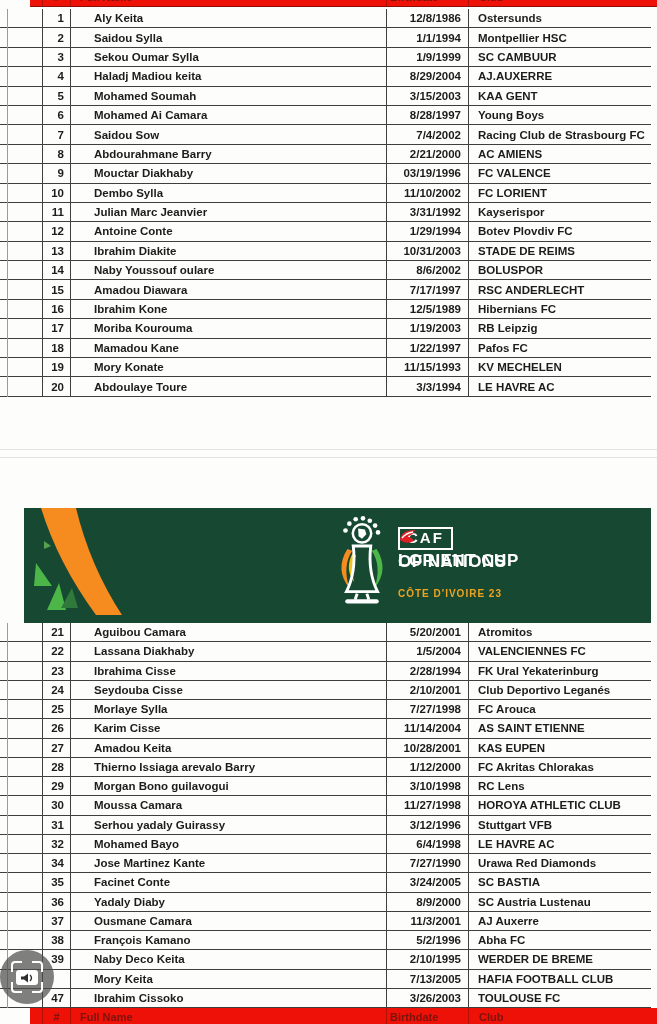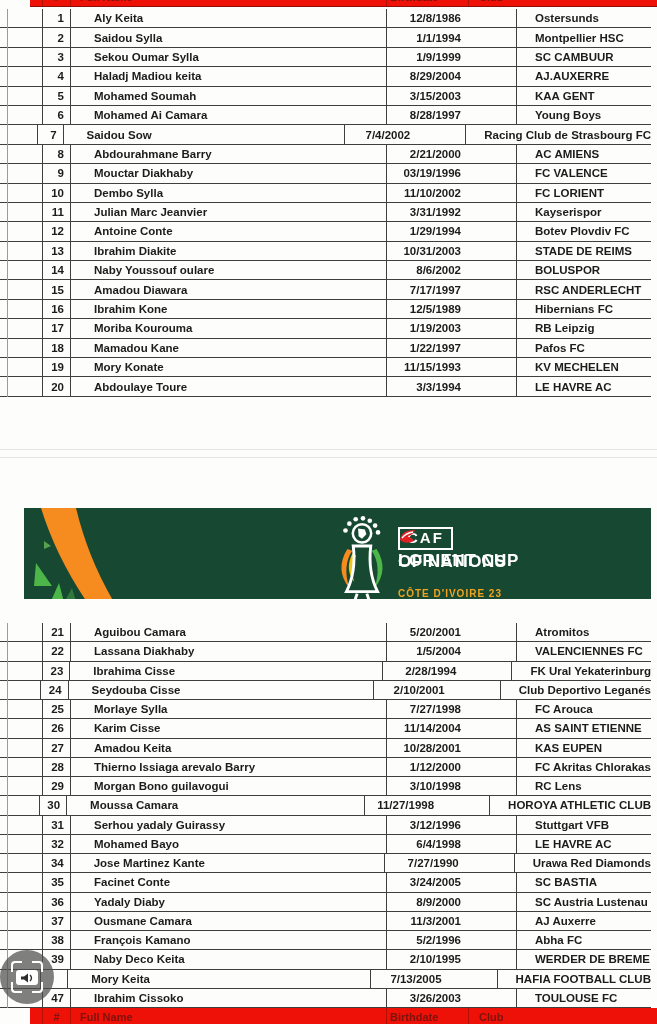--- a/index.html
+++ b/index.html
@@ -15,41 +15,41 @@
     display:flex;box-sizing:border-box;height:var(--rh);
     border-bottom:1px solid var(--line);
     font-size:11.5px;font-weight:600;align-items:center;
     white-space:nowrap;
   }
   .c{box-sizing:border-box;height:100%;display:flex;align-items:center;overflow:visible;}
   .c.stub{width:42px;}
   .c.num {width:28px;justify-content:flex-end;padding-right:6px;border-left:1px solid var(--line);}
   .c.name{width:316px;padding-left:23px;border-left:1px solid var(--line);}
   .c.date{width:82px;justify-content:flex-end;padding-right:7px;border-left:1px solid var(--line);}
-  .c.club{flex:1;padding-left:18px;border-left:1px solid var(--line);margin-left:48px;}
+  .c.club{flex:1;padding-left:9px;border-left:1px solid var(--line);}
   .leftedge{position:absolute;width:1px;background:#9a9a9a;}
   
   .redwrap{position:absolute;left:30px;width:627px;overflow:hidden;}
   .redrow{
     display:flex;height:19px;box-sizing:border-box;background:var(--red);
     border-bottom:1.5px solid #8e0f0a;
     font-size:11px;font-weight:700;color:var(--redtext);
     align-items:center;white-space:nowrap;
   }
   .redrow .rc{box-sizing:border-box;height:100%;display:flex;align-items:center;}
   .redrow .r0{width:12px;}
   .redrow .rnum {width:28px;justify-content:center;border-left:1px solid rgba(110,10,5,.45);}
   .redrow .rname{width:316px;padding-left:9px;border-left:1px solid rgba(110,10,5,.45);}
   .redrow .rdate{width:82px;padding-left:3px;border-left:1px solid rgba(110,10,5,.45);}
   .redrow .rclub{flex:1;padding-left:10px;border-left:1px solid rgba(110,10,5,.45);}
   
   .gapline{position:absolute;left:0;width:657px;height:1px;background:#e7e4e0;}
   
   #banner{
-    position:absolute;left:24px;top:508px;width:627px;height:91px;
+    position:absolute;left:24px;top:508px;width:627px;height:115px;
     background:var(--green);overflow:hidden;
   }
   #banner svg{position:absolute;left:0;top:0;}
   .logo-text{position:absolute;left:374px;color:#fff;}
   .caf-box{
     position:absolute;left:374px;top:19px;display:flex;align-items:center;gap:6px;
   }
   .caf-frame{
     border:2.5px solid #fff;padding:1px 7px 2px 7px;
     font-size:15px;font-weight:700;letter-spacing:2px;color:#fff;line-height:16px;

